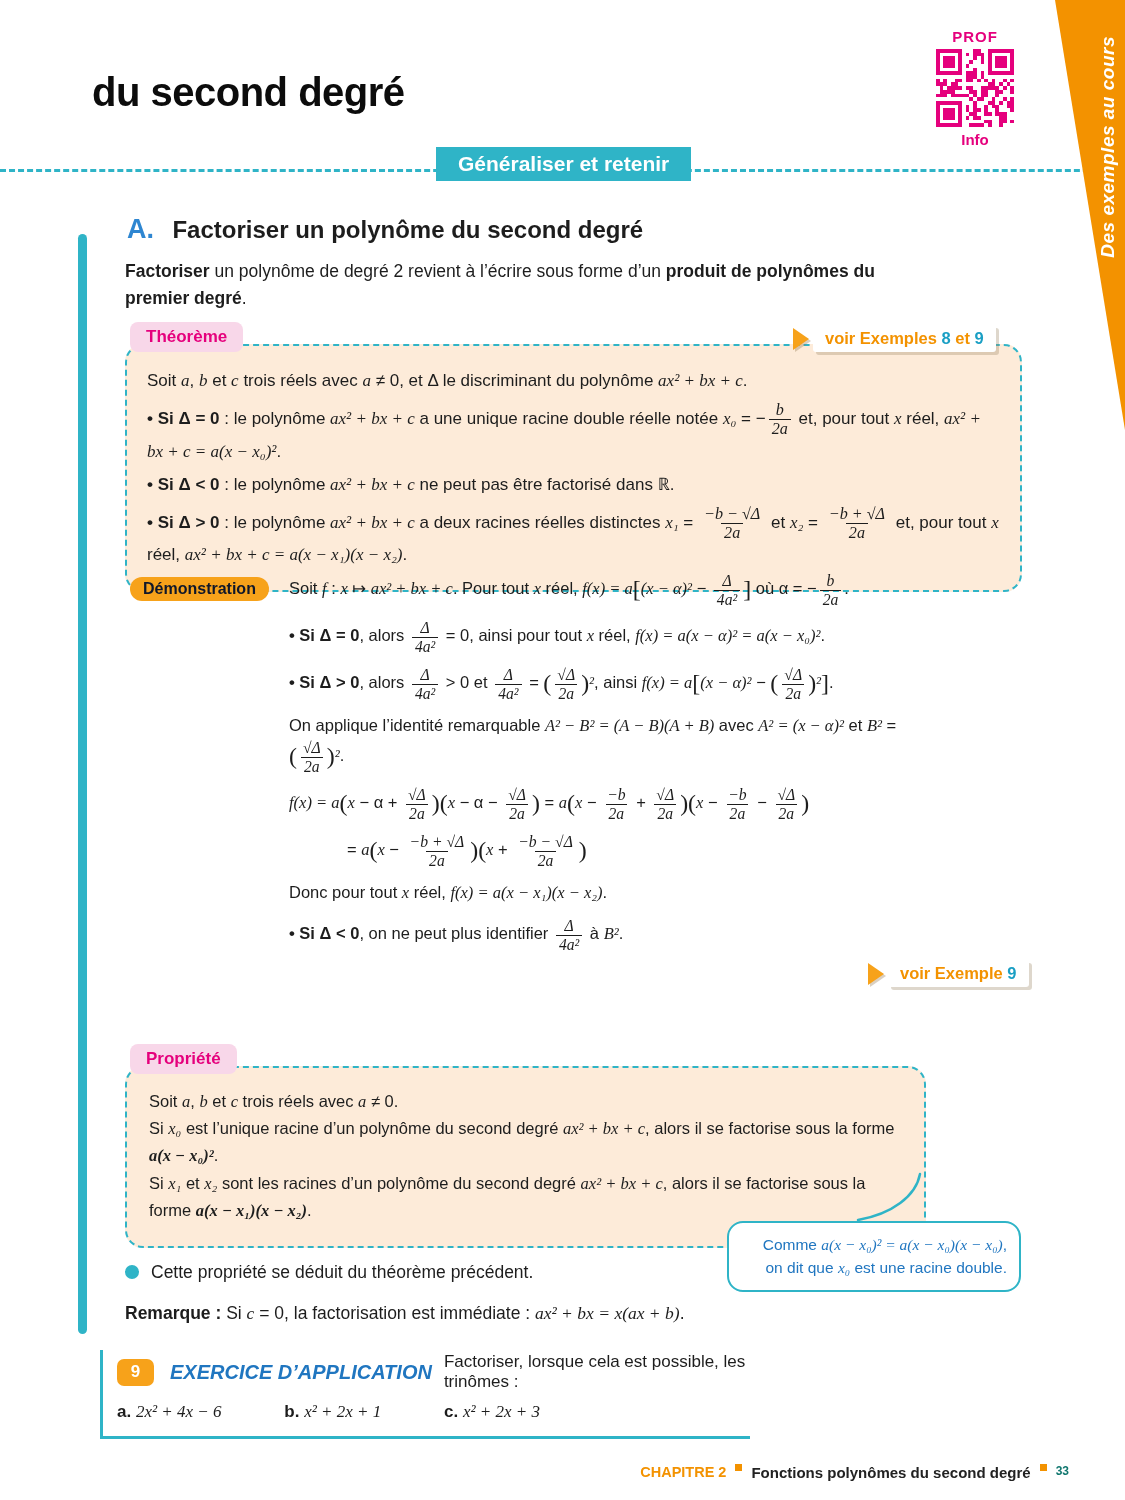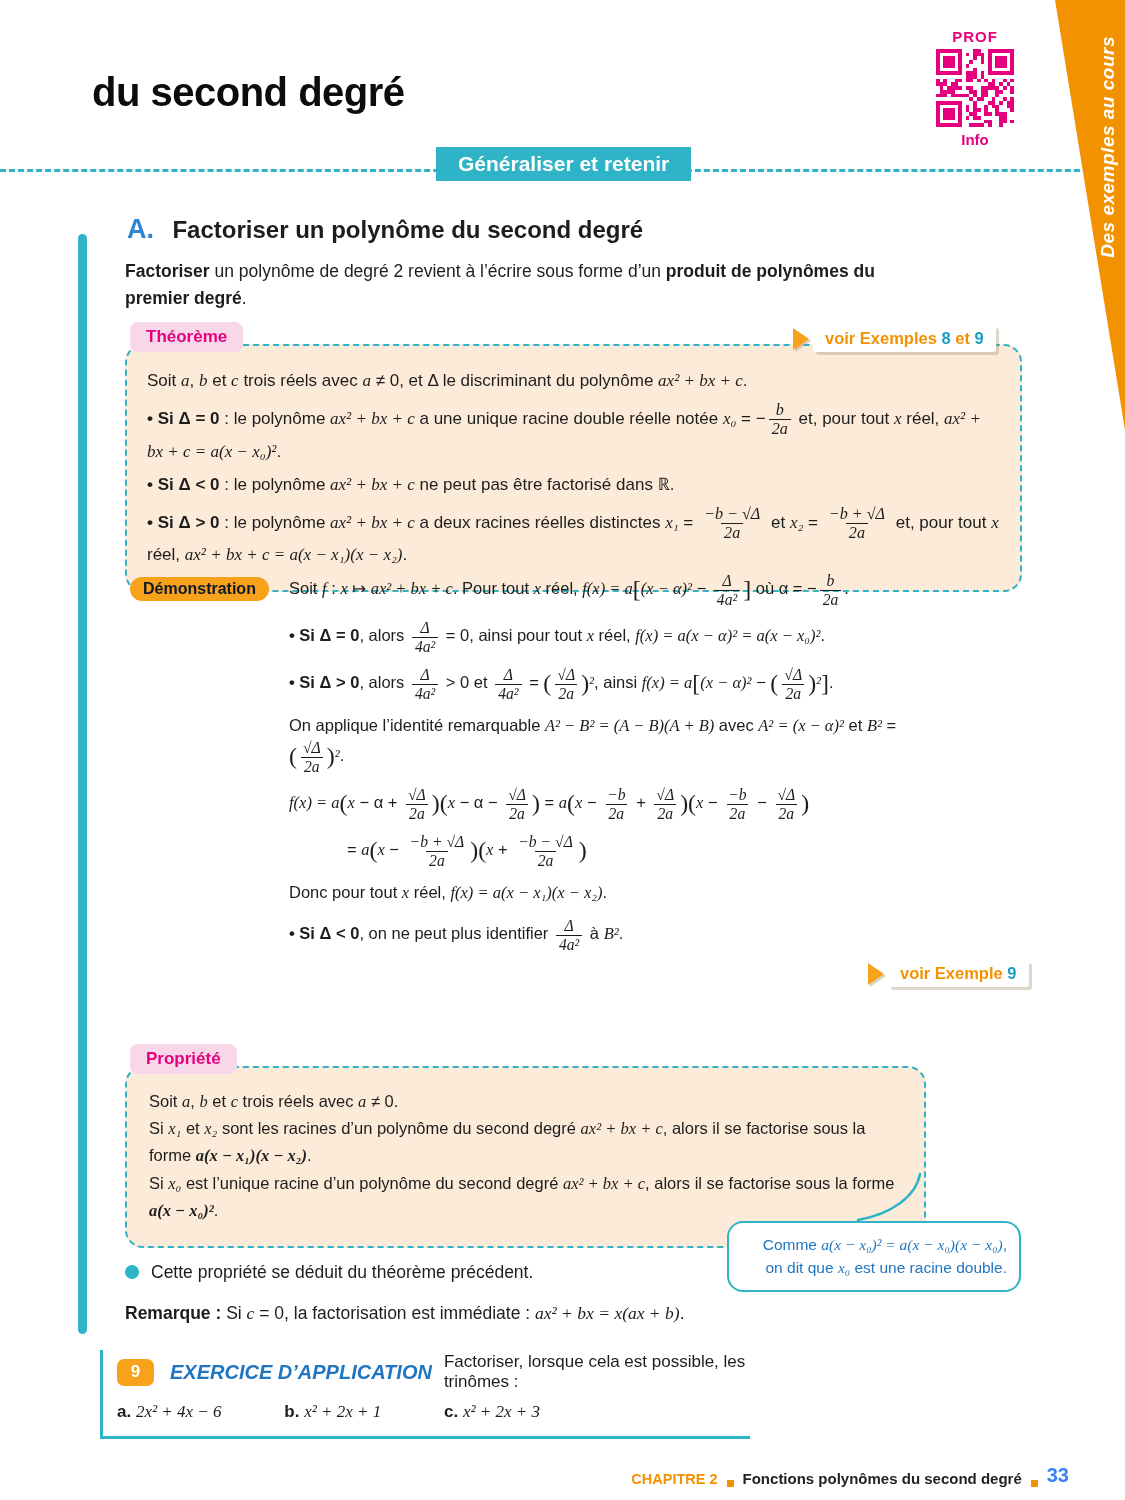--- a/index.html
+++ b/index.html
@@ -64,25 +64,25 @@
   .remarque{position:absolute;left:125px;top:1303px;font-size:17.5px}
 
   .exercise{position:absolute;left:100px;top:1350px;width:650px;border-left:3px solid var(--teal);border-bottom:3px solid var(--teal);padding:2px 0 14px 14px}
   .ex-row1{display:flex;align-items:center}
   .ex-num{background:var(--orangelight);color:#fff;font-weight:700;font-size:17px;width:37px;height:27px;border-radius:7px;display:inline-flex;align-items:center;justify-content:center;flex:none}
   .ex-label{color:var(--blue);font-weight:700;font-style:italic;font-size:20px;margin:0 12px 0 16px;white-space:nowrap}
   .ex-intro{font-size:17px}
   .ex-row2{margin-top:10px;font-size:17px}
   .ex-item{margin-right:58px}
 
-  .footer{position:absolute;top:1464px;right:56px;display:flex;align-items:flex-end;gap:9px;font-size:14.5px}
+  .footer{position:absolute;top:1464px;right:56px;display:flex;align-items:flex-start;gap:9px;font-size:14.5px}
   .f-ch{color:var(--orange);font-weight:700}
   .f-sq{width:7px;height:7px;background:var(--orange)}
   .f-ti{color:#222;font-weight:700;font-size:15px}
-  .f-pg{font-weight:700;font-size:20px;color:#3b82f6}
+  .f-pg{font-weight:700;font-size:12px;color:#0f766e}
 </style>
 </head>
 <body>
 
 <div class="page">
 
   <div class="dashed"></div>
   <h1 class="title">du second degré</h1>
 
   <div class="qr">
@@ -430,22 +430,22 @@
     <span class="voir-pill">
       <span class="vo">voir Exemple</span>
       <span class="vn">9</span>
     </span>
   </div>
 
   <div class="tag pink-tag" style="left:130px;top:1044px">Propriété</div>
 
   <div class="box prop-box">
     <p>Soit <span class="tm">a</span>, <span class="tm">b</span> et <span class="tm">c</span> trois réels avec <span class="tm">a</span> ≠ 0.</p>
+    <p>Si <span class="tm">x₀</span> est l’unique racine d’un polynôme du second degré <span class="tm">ax² + bx + c</span>, alors il se factorise sous la forme <span class="tbm">a(x − x₀)²</span>.</p>
     <p>Si <span class="tm">x₁</span> et <span class="tm">x₂</span> sont les racines d’un polynôme du second degré <span class="tm">ax² + bx + c</span>, alors il se factorise sous la forme <span class="tbm">a(x − x₁)(x − x₂)</span>.</p>
-    <p>Si <span class="tm">x₀</span> est l’unique racine d’un polynôme du second degré <span class="tm">ax² + bx + c</span>, alors il se factorise sous la forme <span class="tbm">a(x − x₀)²</span>.</p>
   </div>
 
   <svg class="connector" width="80" height="56" viewBox="0 0 80 56">
     <path d="M70 4 C 66 26, 42 44, 8 50" fill="none" style="stroke:var(--teal)" stroke-width="2.5" stroke-linecap="round"></path>
   </svg>
 
   <div class="bubble">Comme <span class="tm">a(x − x₀)² = a(x − x₀)(x − x₀)</span>,<br>on dit que <span class="tm">x₀</span> est une racine double.</div>
 
   <div class="note">
     <span class="dot"></span>

